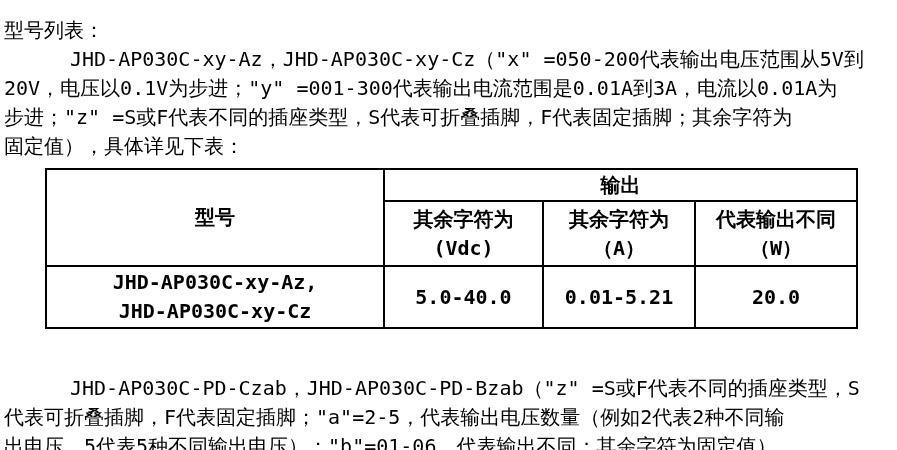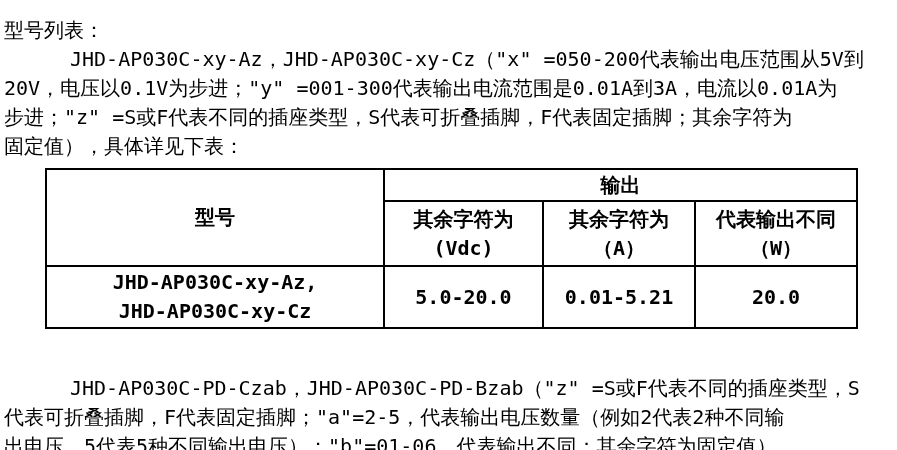--- a/index.html
+++ b/index.html
@@ -91,21 +91,21 @@
         <td>
           <div>代表输出不同</div>
           <div>（W）</div>
         </td>
       </tr>
       <tr class="data-row">
         <td>
           <div>JHD-AP030C-xy-Az,</div>
           <div>JHD-AP030C-xy-Cz</div>
         </td>
-        <td>5.0-20.0</td>
+        <td>5.0-40.0</td>
         <td>0.01-5.21</td>
         <td>20.0</td>
       </tr>
     </tbody>
   </table>
 
   <div class="para para2">
     <div class="line first">JHD-AP030C-PD-Czab，JHD-AP030C-PD-Bzab（"z" =S或F代表不同的插座类型，S</div>
     <div class="line">代表可折叠插脚，F代表固定插脚；"a"=2-5，代表输出电压数量（例如2代表2种不同输</div>
     <div class="line">出电压，5代表5种不同输出电压）；"b"=01-06，代表输出不同；其余字符为固定值），</div>

